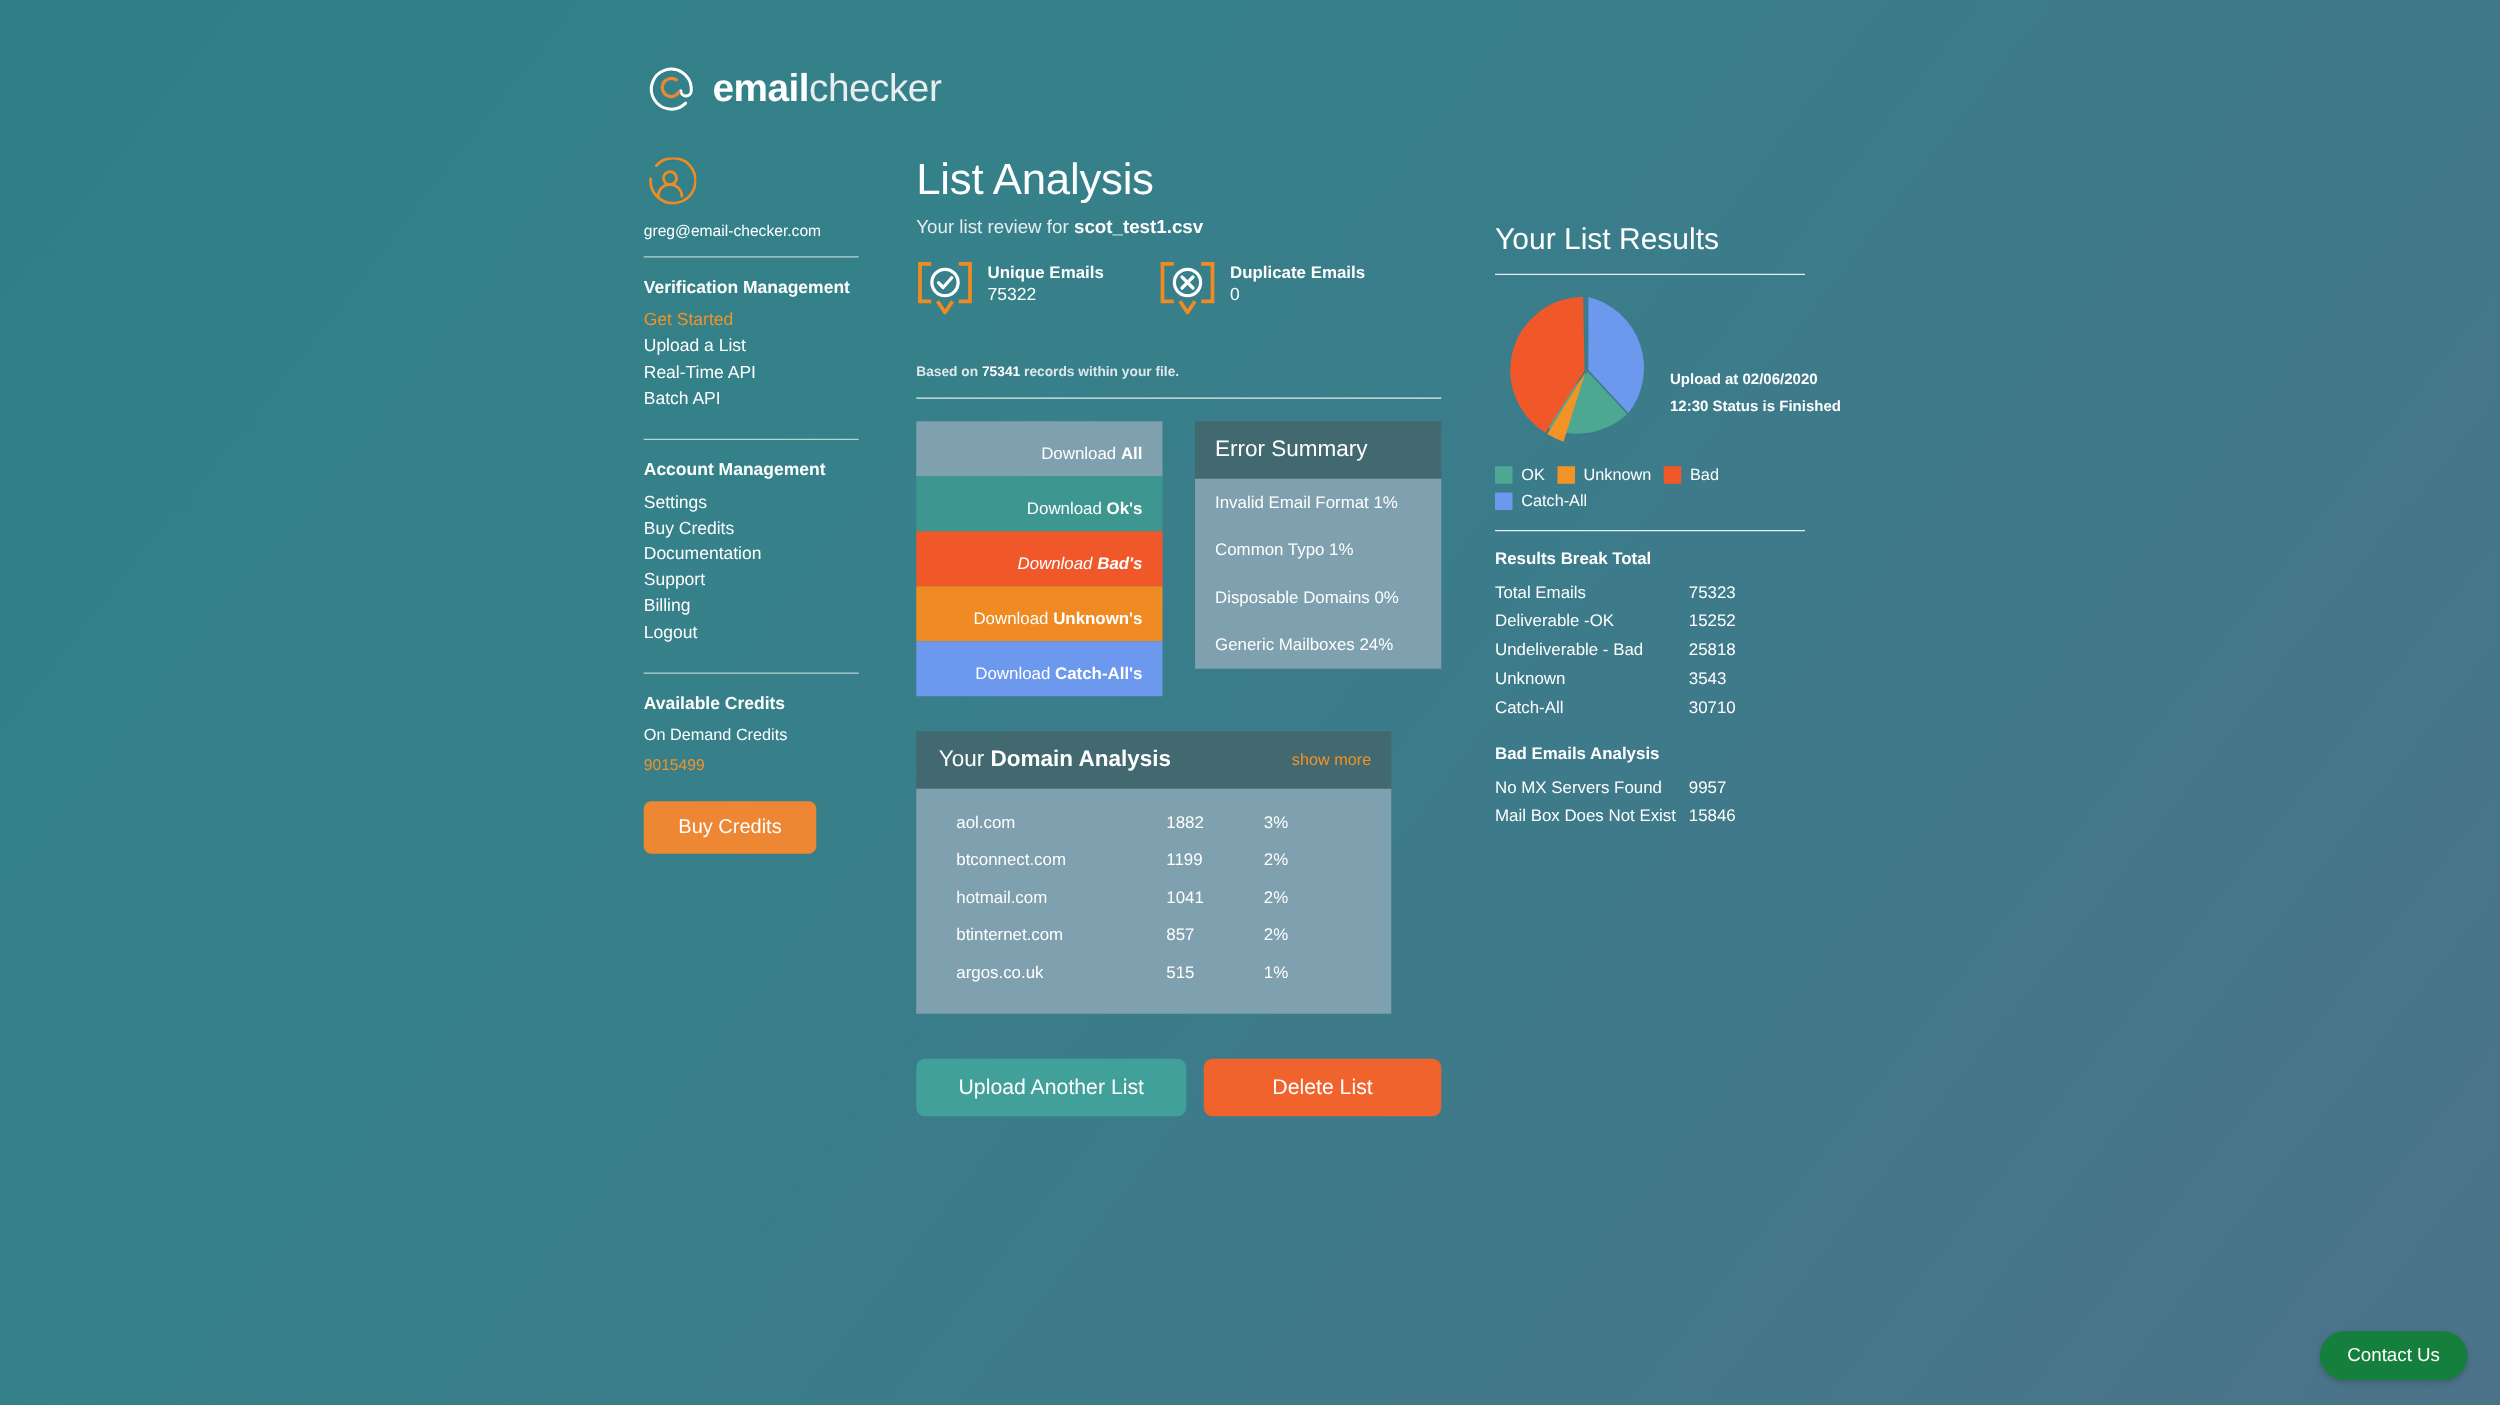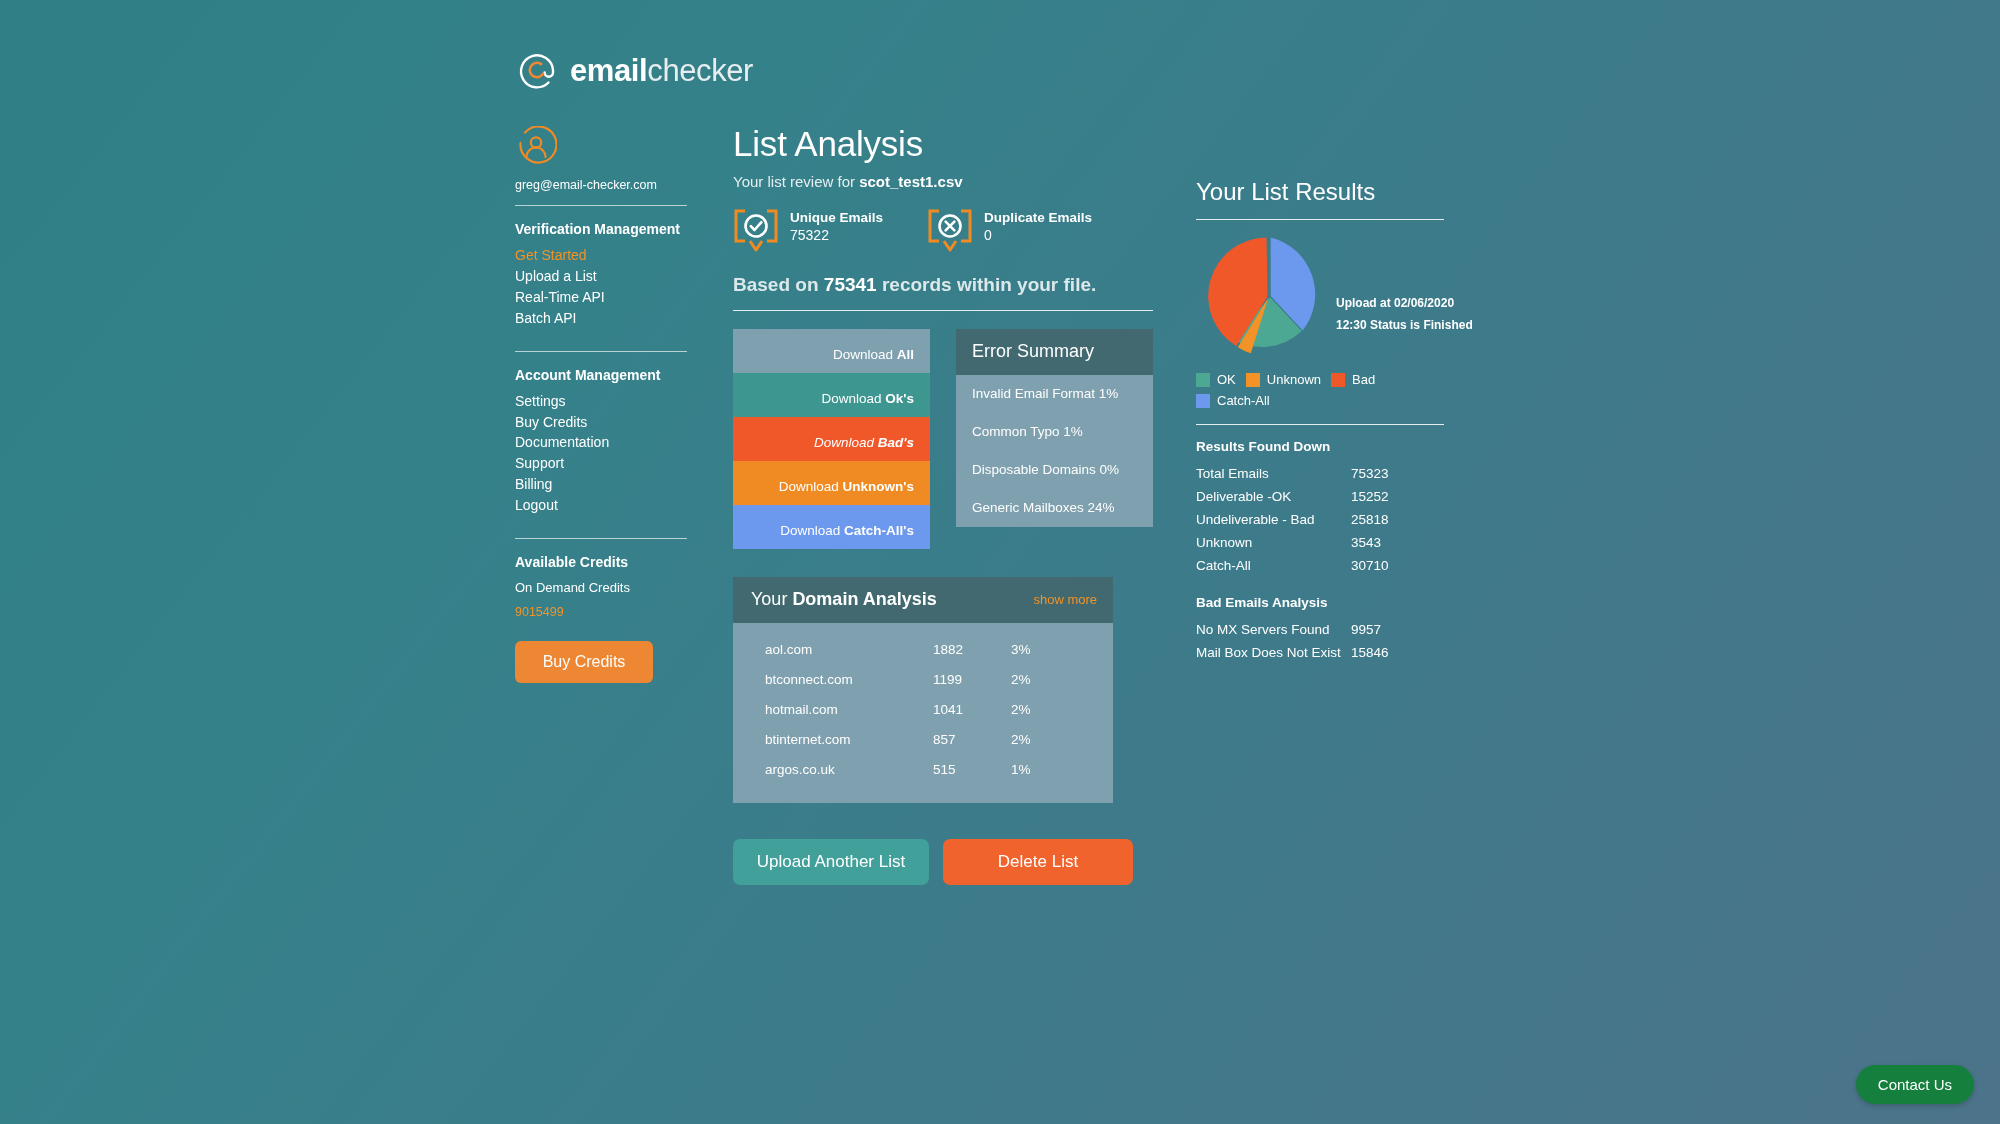--- a/index.html
+++ b/index.html
@@ -120,21 +120,21 @@
   .stat-row {
     display: flex;
     gap: 44px;
     margin-top: 18px;
   }
   .stat { display: flex; align-items: flex-start; gap: 11px; }
   .stat-ico { width: 46px; height: 44px; display: block; flex: none; }
   .stat-label { font-size: 13.5px; font-weight: bold; line-height: 1.45; }
   .stat-value { font-size: 14px; font-weight: 400; line-height: 1.2; }
 
-  .based-on { font-size: 19px; font-weight: bold; color: #dce8ea; margin-top: 22px; }
+  .based-on { font-size: 11px; font-weight: bold; color: #dce8ea; margin-top: 40px; }
   .based-on b { color: #ffffff; }
   .main-divider {
     height: 1px;
     background: #e3eef0;
     margin: 14px 0 18px 0;
     width: 420px;
   }
 
   
   .panels { display: flex; gap: 26px; }
@@ -195,21 +195,21 @@
   }
   .btn {
     border: none;
     border-radius: 7px;
     color: #fff;
     font-family: inherit;
     font-size: 17px;
     padding: 13px 0;
     cursor: pointer;
   }
-  .btn-upload { background: #41A099; width: 196px; }
+  .btn-upload { background: #41A099; width: 216px; }
   .btn-delete { background: #F0632C; width: 190px; }
 
   
   .right {
     position: absolute;
     left: 1196px;
     top: 178px;
     width: 248px;
   }
   .right-title { font-size: 24px; font-weight: 300; }
@@ -468,21 +468,21 @@
       <span>Bad</span>
     </div>
     <div class="legend-item">
       <span class="swatch" style="background:#6C98ED"></span>
       <span>Catch-All</span>
     </div>
   </div>
 
   <div class="right-divider2"></div>
 
-  <div class="sec-head">Results Found Down</div>
+  <div class="sec-head">Results Break Total</div>
   <div class="kv-row">
     <span class="kv-key">Total Emails</span>
     <span class="kv-val">75323</span>
   </div>
   <div class="kv-row">
     <span class="kv-key">Deliverable -OK</span>
     <span class="kv-val">15252</span>
   </div>
   <div class="kv-row">
     <span class="kv-key">Undeliverable - Bad</span>

